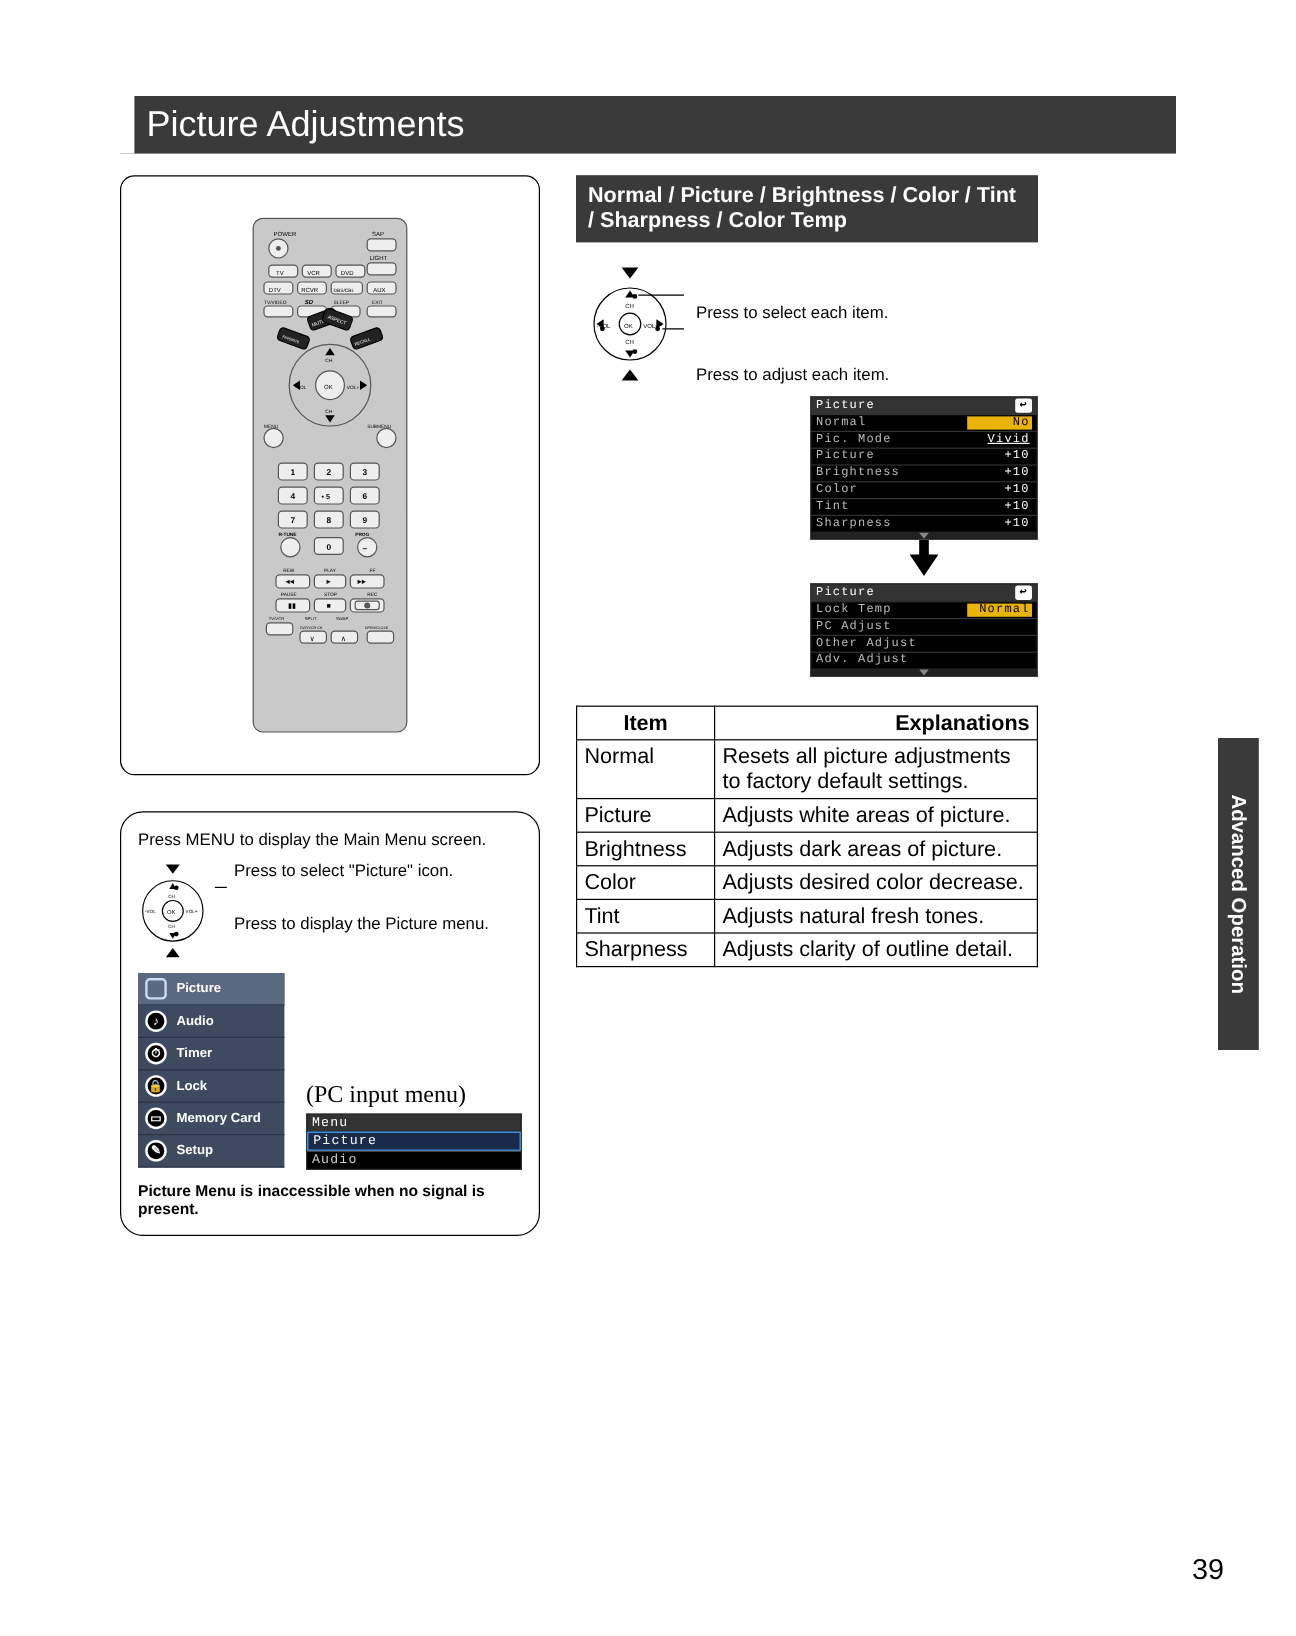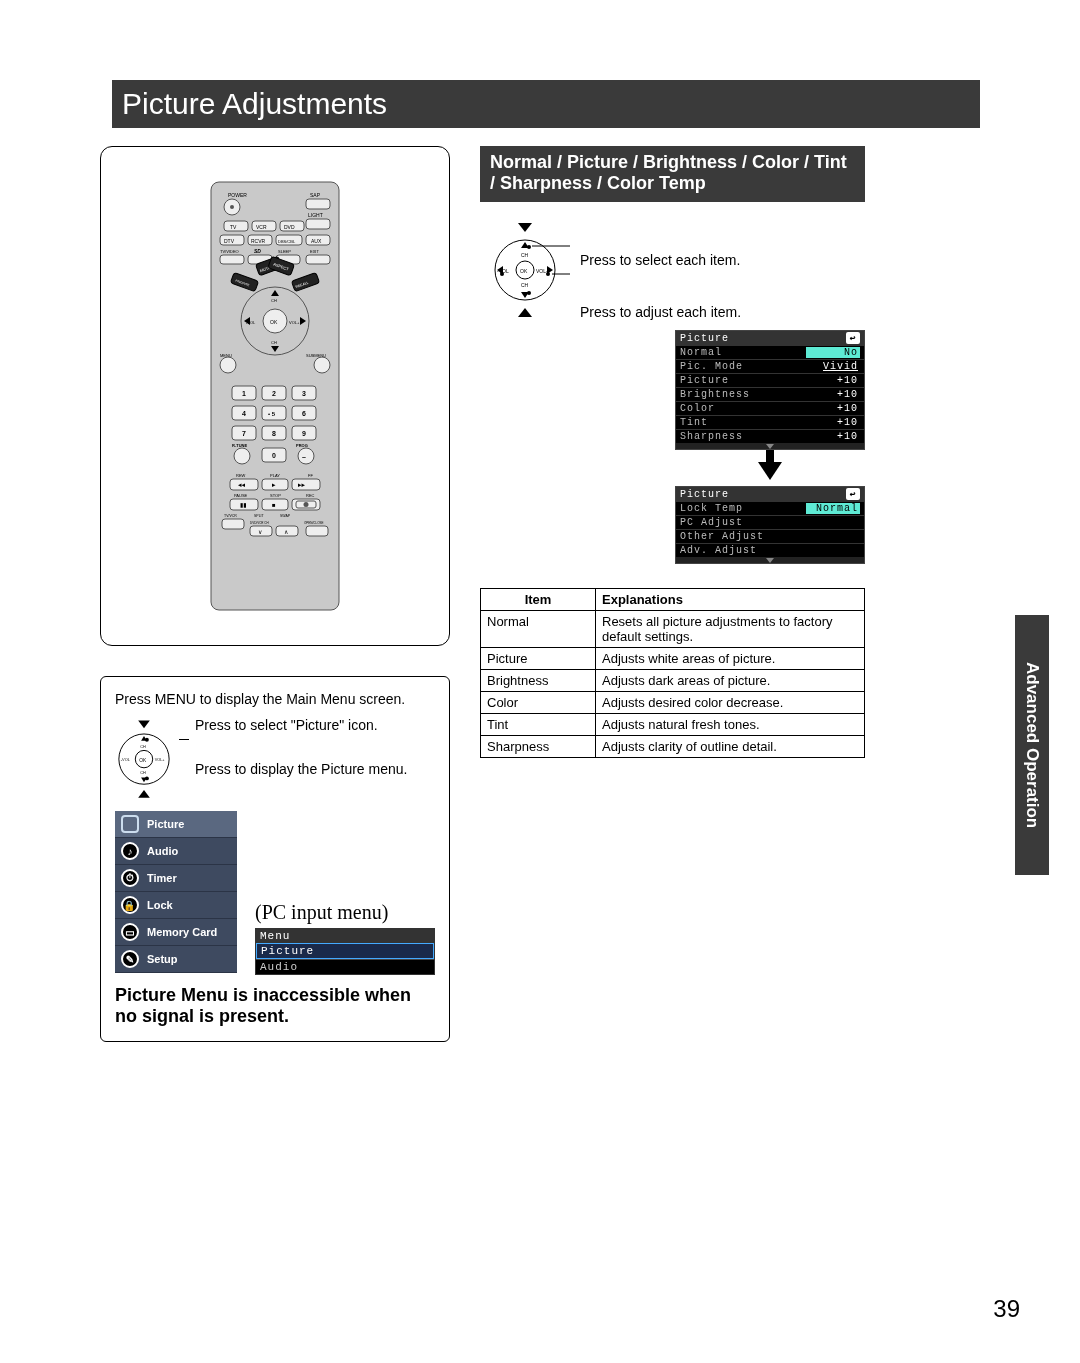--- a/index.html
+++ b/index.html
@@ -41,21 +41,21 @@
     border-radius: 12px;
     height: 500px;
     display:flex; align-items:center; justify-content:center;
   }
   .remote-svg { width: 130px; }
 
   
   .menu-box {
     margin-top: 30px;
     border: 1px solid #000;
-    border-radius: 6px;
+    border-radius: 19px;
     padding: 14px 14px 14px 14px;
     position: relative;
     font-size: 14px;
   }
   .menu-top-line { margin-bottom: 10px; }
   .menu-inner {
     display:flex;
     gap: 6px;
     align-items:flex-start;
   }
@@ -94,21 +94,21 @@
   .pc-menu {
     background:#000; color:#ccc;
     font-family: "Courier New", monospace;
     font-size:11px;
     letter-spacing:1px;
     border:1px solid #333;
   }
   .pc-menu .hdr{ background:#333; color:#fff; padding:1px 4px;}
   .pc-menu .r{ padding:1px 4px; border-top:1px solid #444;}
   .pc-menu .r.sel{ background:#1a2a4a; color:#fff; border:1px solid #4af;}
-  .menu-note { font-size:18px; font-weight:bold; margin-top:10px;}
+  .menu-note { font-size:13px; font-weight:bold; margin-top:10px;}
 
   
   .sub-banner {
     background:#3a3a3a; color:#fff; font-weight:bold;
     font-size:18px; padding:6px 10px 8px 10px; margin-bottom:18px;
   }
   .adjust-row { display:flex; align-items:flex-end; gap:10px; margin-bottom:10px;}
   .navpad-med { width:90px; height:100px; }
   .adjust-texts { flex:1; font-size:14px; padding-top:8px;}
   .adjust-texts p:first-child { margin-bottom: 36px; }
@@ -130,38 +130,38 @@
     background:#fff;color:#000;font-weight:bold;width:14px;text-align:center;border-radius:2px;
   }
   .osd .r { display:flex; justify-content:space-between; padding:1px 4px; border-top:1px solid #333;}
   .osd .r .val {
     color:#fff;
     text-align: right;
     min-width: 54px;
     padding-right: 2px;
   }
   .osd .r .val.underline { text-decoration: underline; }
-  .osd .r.sel .val { background:#5eead4; color:#000; padding:0 2px;margin-left:32px;}
+  .osd .r.sel .val { background:#eab308; color:#000; padding:0 2px;margin-left:32px;}
   .osd .r .lbl { color:#bbb; }
   .osd .scroll { height:6px; background:#222; position:relative;}
   .osd .scroll::after{content:"";position:absolute;left:48%;bottom:0;width:0;height:0;border-left:4px solid transparent;border-right:4px solid transparent;border-top:5px solid #888;}
   .arrow-down {
     width:0;height:0;margin:4px auto 6px auto;
     border-left:12px solid transparent;border-right:12px solid transparent;border-top:18px solid #000;
     position:relative;
   }
   .arrow-down::before{
     content:"";position:absolute;left:-4px;top:-30px;width:8px;height:14px;background:#000;
   }
   .osd-wrap { display:flex; justify-content:flex-end; flex-direction:column; align-items:flex-end; margin-bottom:16px;}
 
   
-  table.expl { border-collapse:collapse; width:100%; font-size:13px;}
+  table.expl { border-collapse:collapse; width:100%; font-size:18px;}
   table.expl th, table.expl td { border:1px solid #000; padding:3px 6px; text-align:left; vertical-align:top;}
-  table.expl th { text-align:left; font-weight:bold;}
+  table.expl th { text-align:right; font-weight:bold;}
   table.expl th:first-child{ width:115px; text-align:center;}
 
   
   .sidetab {
     position:absolute;
     right: 31px;
     top: 615px;
     width: 34px;
     height: 260px;
     background:#3a3a3a;

